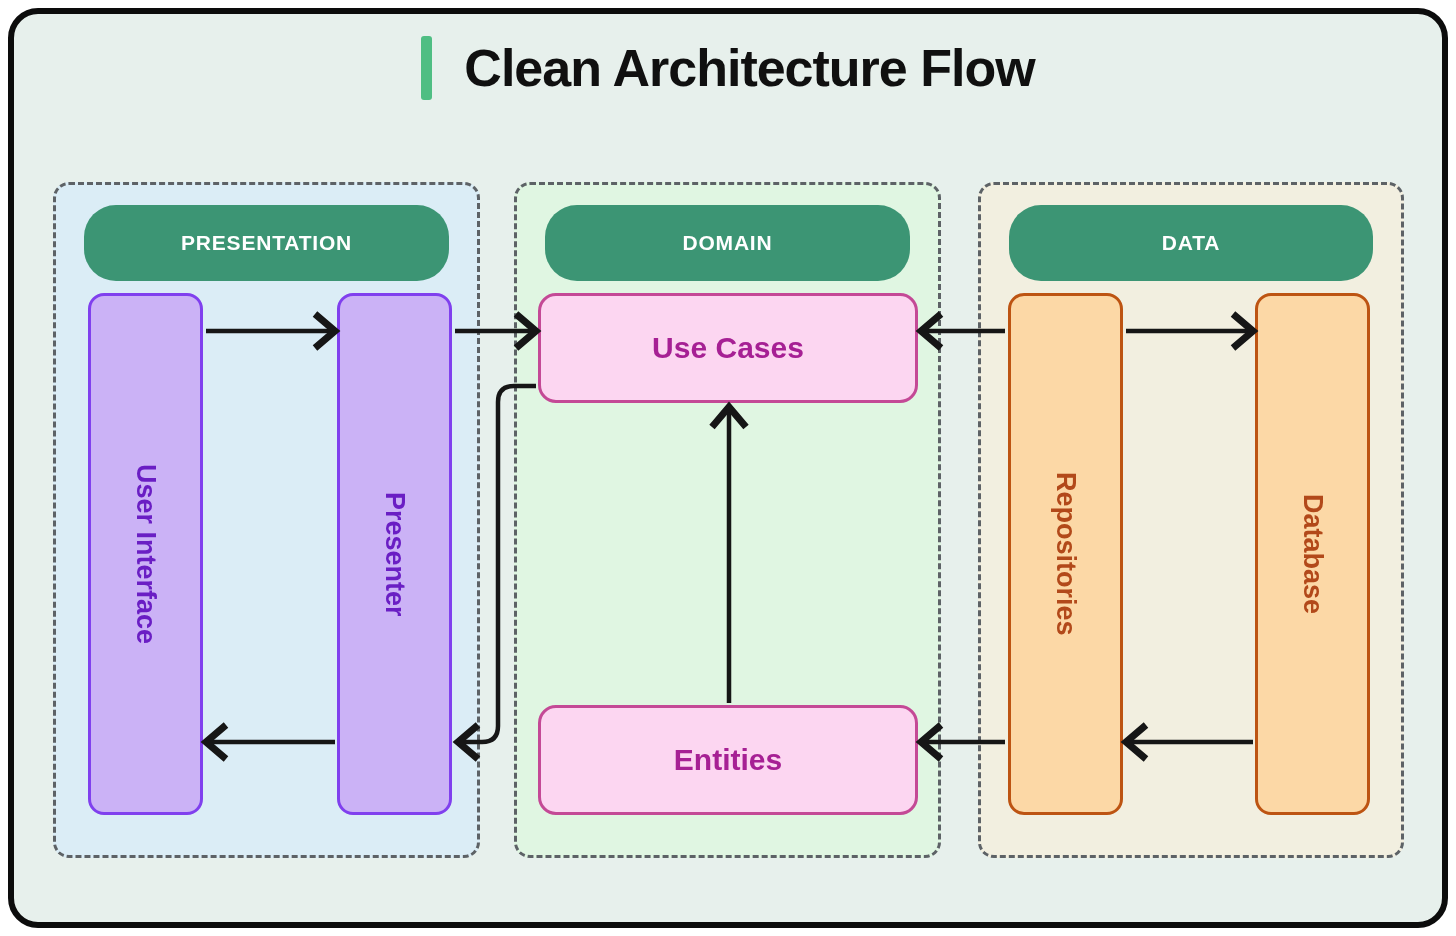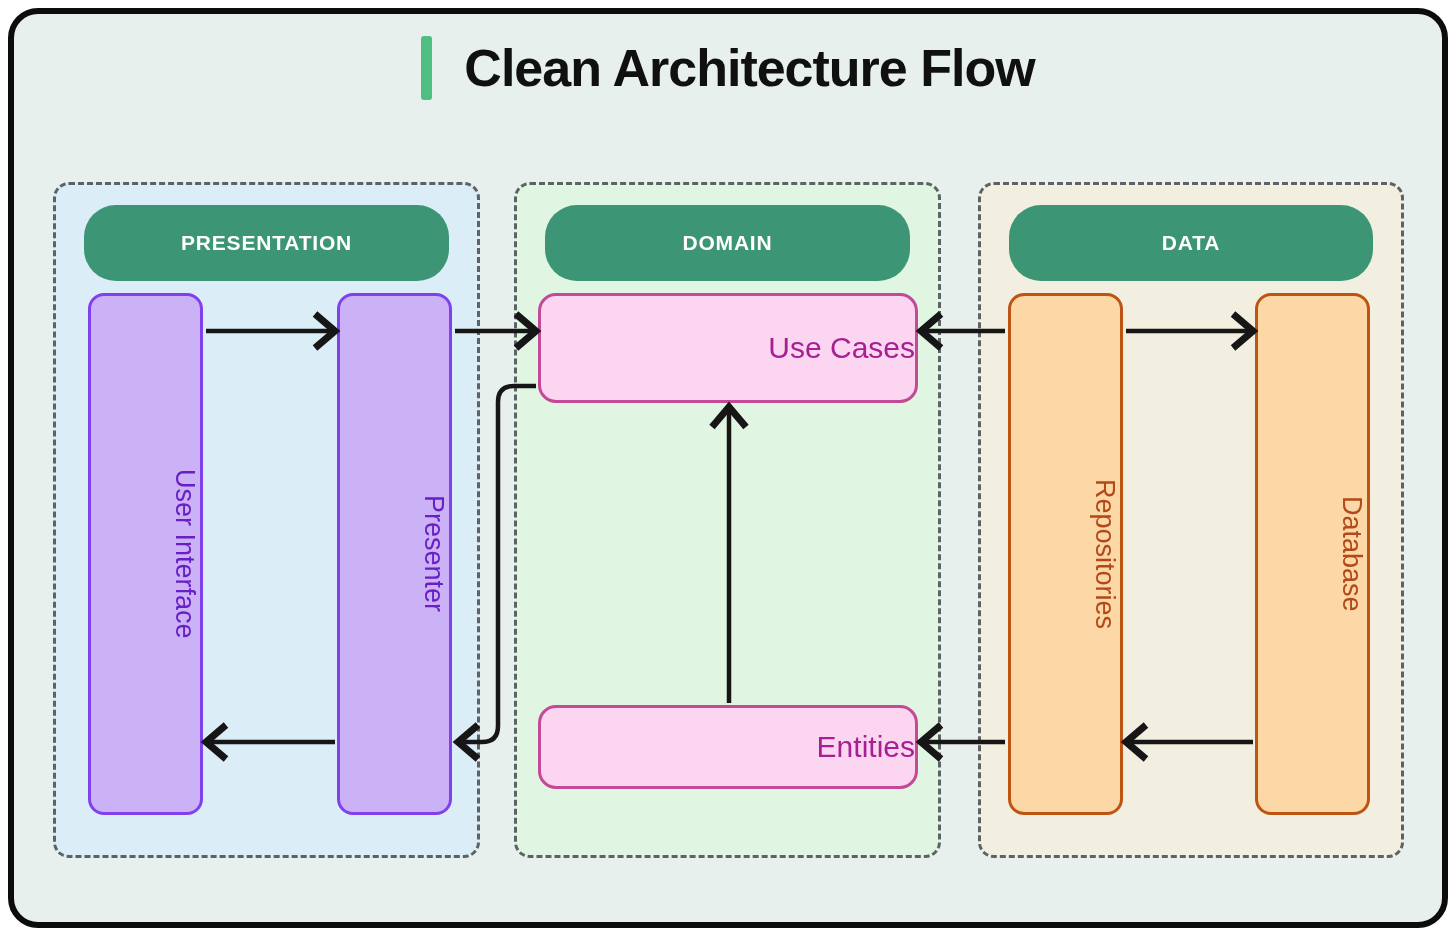--- a/index.html
+++ b/index.html
@@ -21,31 +21,31 @@
              display:flex;align-items:center;justify-content:center;gap:32px}
   .accent{width:11px;height:64px;border-radius:3px;background:var(--accent-green);flex:0 0 auto}
   .title-row h1{font-size:52px;font-weight:700;color:#101010;letter-spacing:-1px;white-space:nowrap}
   .section{position:absolute;top:182px;height:676px;border:3px dashed var(--dash);border-radius:16px}
   .sec-presentation{left:53px;width:427px;background:var(--presentation-bg)}
   .sec-domain{left:514px;width:427px;background:var(--domain-bg)}
   .sec-data{left:978px;width:426px;background:var(--data-bg)}
   .pill{position:absolute;left:28px;right:28px;top:20px;height:76px;border-radius:32px;
         background:var(--pill-green);display:flex;align-items:center;justify-content:center}
   .pill span{color:#ffffff;font-size:21px;font-weight:700;letter-spacing:.8px}
-  .node{position:absolute;display:flex;align-items:center;justify-content:flex-end;
-        font-weight:400;border-radius:16px}
+  .node{position:absolute;display:flex;align-items:center;justify-content:center;
+        font-weight:700;border-radius:16px}
   .purple{background:var(--purple-fill);border:3px solid var(--purple-border);color:var(--purple-text)}
   .pink{background:var(--pink-fill);border:3px solid var(--pink-border);color:var(--pink-text);border-radius:18px}
   .orange{background:var(--orange-fill);border:3px solid var(--orange-border);color:var(--orange-text)}
   .vlabel{writing-mode:vertical-rl;text-orientation:mixed;font-size:27px;white-space:nowrap}
   .hlabel{font-size:30px;white-space:nowrap}
   .n-ui{left:88px;top:293px;width:115px;height:522px}
   .n-presenter{left:337px;top:293px;width:115px;height:522px}
   .n-usecases{left:538px;top:293px;width:380px;height:110px}
-  .n-entities{left:538px;top:705px;width:380px;height:84px}
+  .n-entities{left:538px;top:705px;width:380px;height:110px}
   .n-repositories{left:1008px;top:293px;width:115px;height:522px}
   .n-database{left:1255px;top:293px;width:115px;height:522px}
   svg.arrows{position:absolute;left:0;top:0;width:1456px;height:936px;pointer-events:none}
   svg.arrows .shaft{fill:none;stroke:var(--arrow);stroke-width:4.5px}
   svg.arrows .head{fill:none;stroke:var(--arrow);stroke-width:7px;stroke-linejoin:miter;stroke-linecap:butt}
 </style>
 </head>
 <body>
 
 <div class="canvas">

